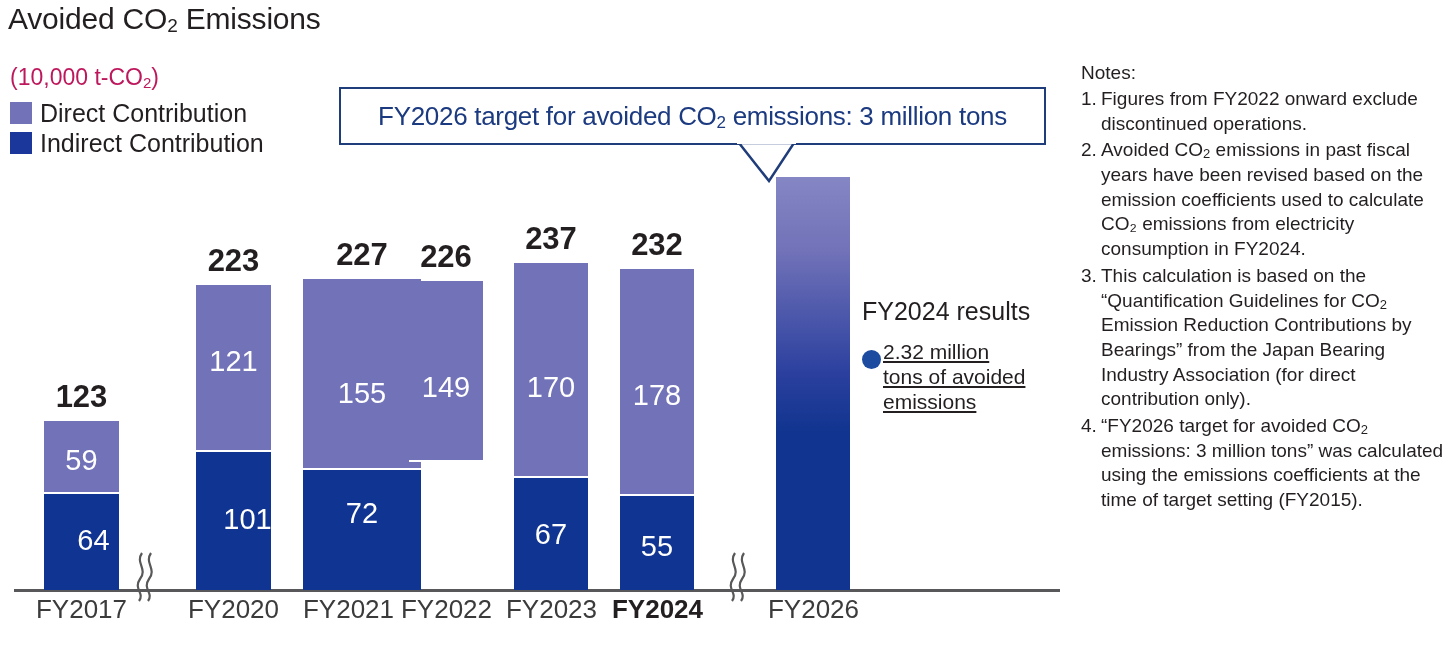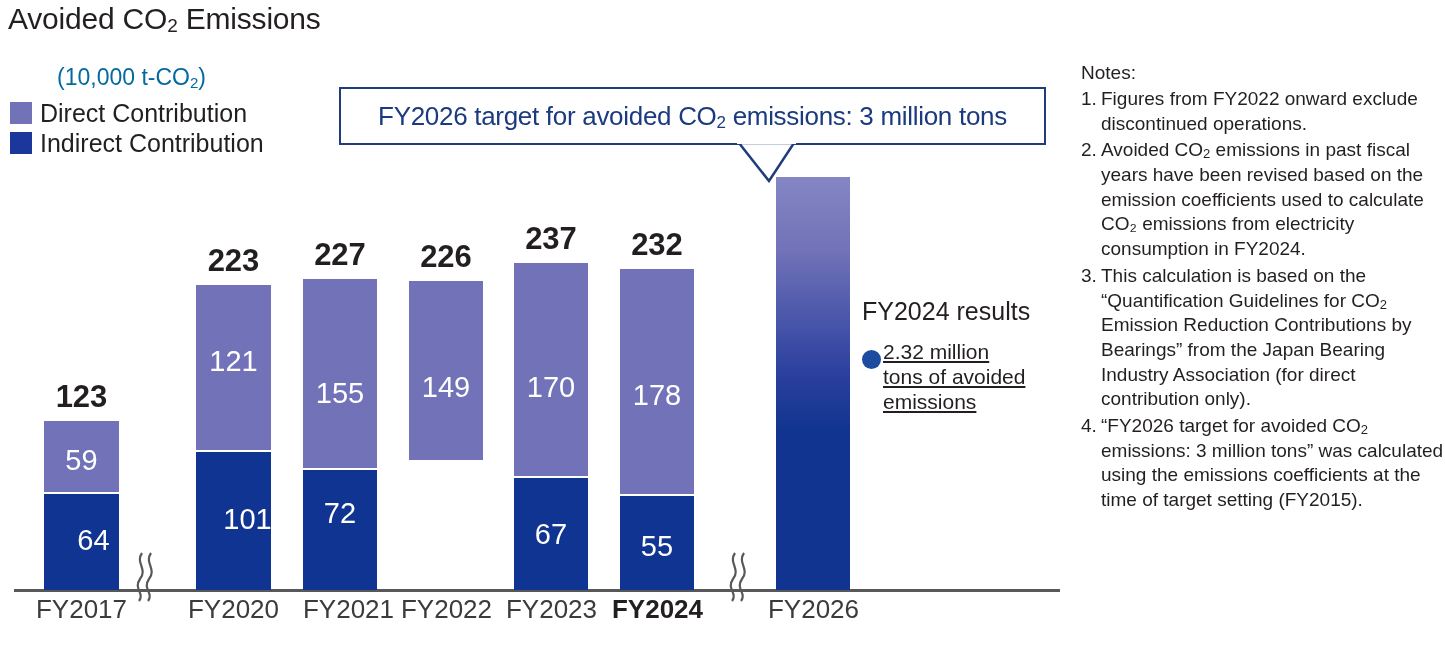--- a/index.html
+++ b/index.html
@@ -17,21 +17,21 @@
   .title{
     position:absolute;left:8px;top:2px;
     font-size:30px;font-weight:400;letter-spacing:-0.2px;
     color:#231f20;white-space:nowrap;
   }
   .title sub{font-size:19px;vertical-align:baseline;position:relative;top:3px;}
 
   
   .unit{
     position:absolute;left:10px;top:64px;
-    font-size:23px;color:#0369a1;white-space:nowrap;margin-left:47px;
+    font-size:23px;color:#be185d;white-space:nowrap;
   }
   .unit sub{font-size:15px;vertical-align:baseline;position:relative;top:3px;}
 
   
   .legend{position:absolute;left:10px;top:98px;}
   .legend-row{display:flex;align-items:center;height:30px;}
   .legend-sw{width:22px;height:22px;margin-right:8px;flex:0 0 auto;}
   .legend-label{font-size:25px;color:#231f20;white-space:nowrap;line-height:1;}
 
   
@@ -146,21 +146,21 @@
       <div class="bar-total" style="top:-40px;">223</div>
       <div class="seg seg-direct" style="top:0;height:167px;">
         <div class="seg-val" style="top:62px;">121</div>
       </div>
       <div class="seg seg-indirect" style="top:167px;height:138px;">
         <div class="seg-val" style="top:53px;padding-left:14px;">101</div>
       </div>
     </div>
     <div class="xlabel" style="left:166px;width:135px;">FY2020</div>
 
-    <div class="bar" style="left:303px;top:279px;width:74px;height:311px;">
+    <div class="bar" style="left:303px;top:279px;width:74px;height:311px;padding-left:44px;">
       <div class="bar-total" style="top:-40px;">227</div>
       <div class="seg seg-direct" style="top:0;height:191px;">
         <div class="seg-val" style="top:100px;">155</div>
       </div>
       <div class="seg seg-indirect" style="top:191px;height:120px;">
         <div class="seg-val" style="top:29px;">72</div>
       </div>
     </div>
     <div class="xlabel" style="left:281px;width:135px;">FY2021</div>
 

